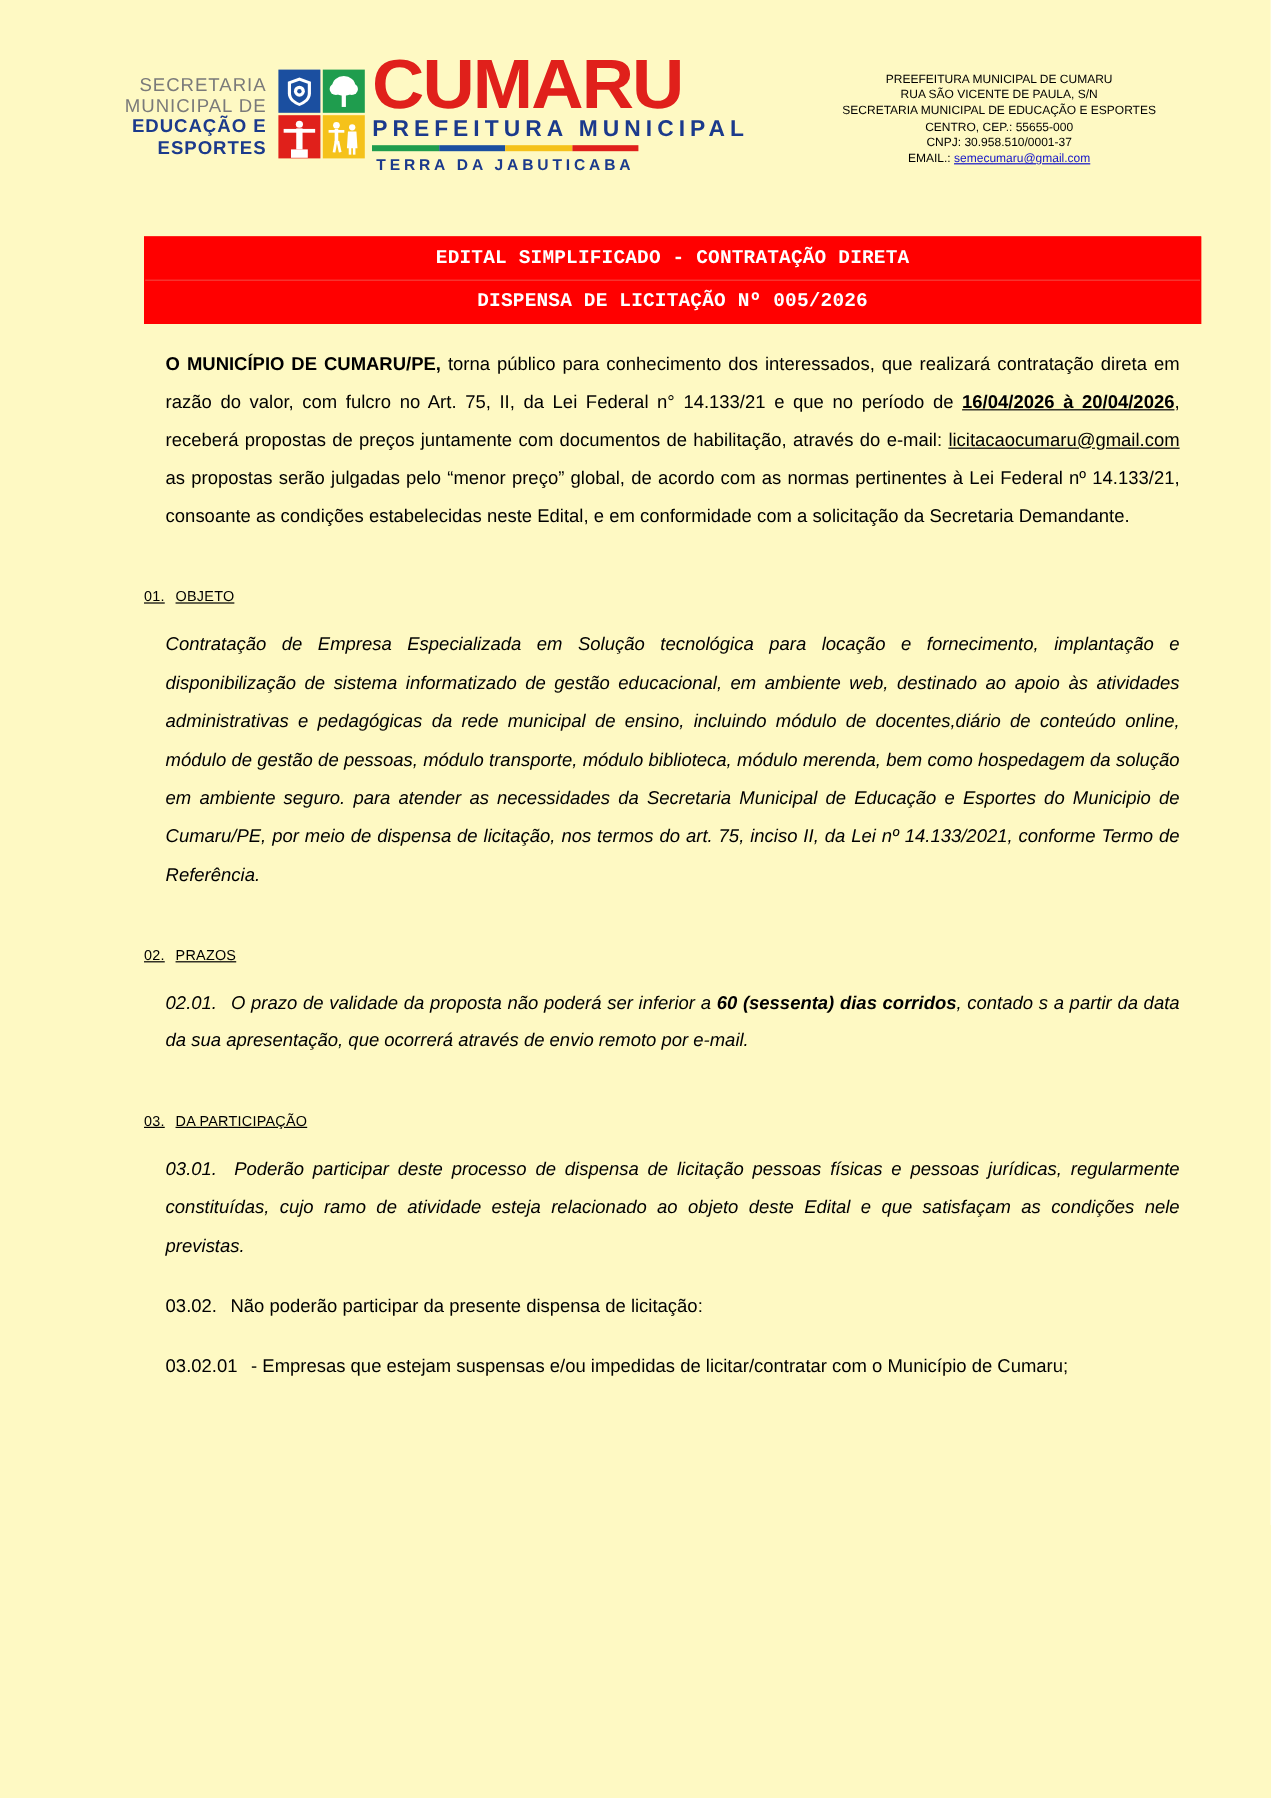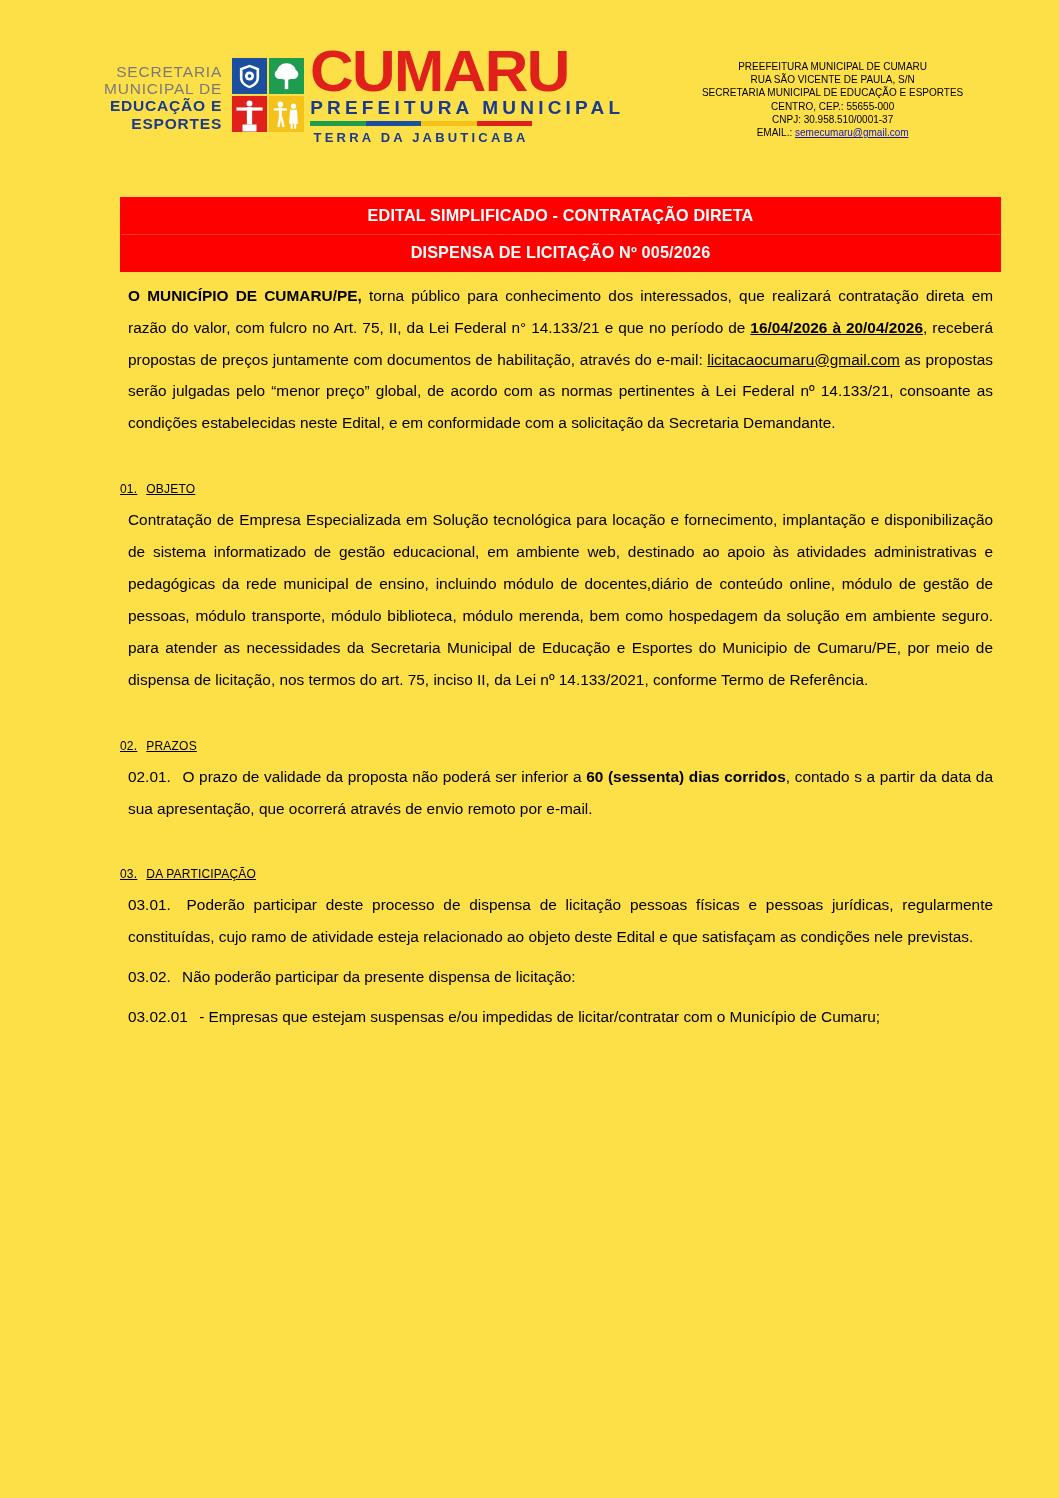--- a/index.html
+++ b/index.html
@@ -9,21 +9,21 @@
     background: #ffffff;
   }
   body {
     font-family: "Liberation Sans", sans-serif;
     color: #000000;
   }
   .page {
     position: relative;
     width: 1059px;
     height: 1498px;
-    background: #fde047;
+    background: #fef9c3;
     overflow: hidden;
     box-sizing: border-box;
   }
 
   
   .header {
     display: flex;
     align-items: flex-start;
     padding: 46px 40px 0 104px;
     box-sizing: border-box;
@@ -138,33 +138,34 @@
     background: #ff0000;
     color: #ffffff;
     border: 1px solid #ff0000;
   }
   .banner-row {
     text-align: center;
     font-size: 16.2px;
     font-weight: 700;
     padding: 8px 4px 9px 4px;
     letter-spacing: 0.15px;
+    font-family: Liberation Mono, monospace;
   }
   .banner-row.first { border-bottom: 1px solid #f4403a; }
 
   
   .content {
     padding: 0 58px 0 120px;
     box-sizing: border-box;
   }
   p.para {
     font-size: 15.4px;
     line-height: 2.07;
     text-align: justify;
-    margin: 8px;
+    margin: 18px;
     hyphens: none;
   }
   .lead {
     margin-top: 46px;
   }
   .section-head {
     font-size: 12px;
     font-weight: 400;
     margin-top: 43px;
     margin-bottom: 0;
@@ -182,21 +183,21 @@
     margin-right: 6px;
   }
   .indent-2 {
     margin-left: 58px;
     margin-right: 4px;
   }
   .indent-3 {
     margin-left: 110px;
     margin-right: 4px;
   }
-  .gap-lg { margin-top: 31px; }
+  .gap-lg { margin-top: 31px; font-style: italic; }
   .gap-md { margin-top: 22px; }
   b.strong { font-weight: 700; }
   u.ul { text-decoration: underline; }
   .lnk {
     text-decoration: underline;
     color: #000000;
   }
   .num-lbl { margin-right: 7px; }
 </style>
 </head>

